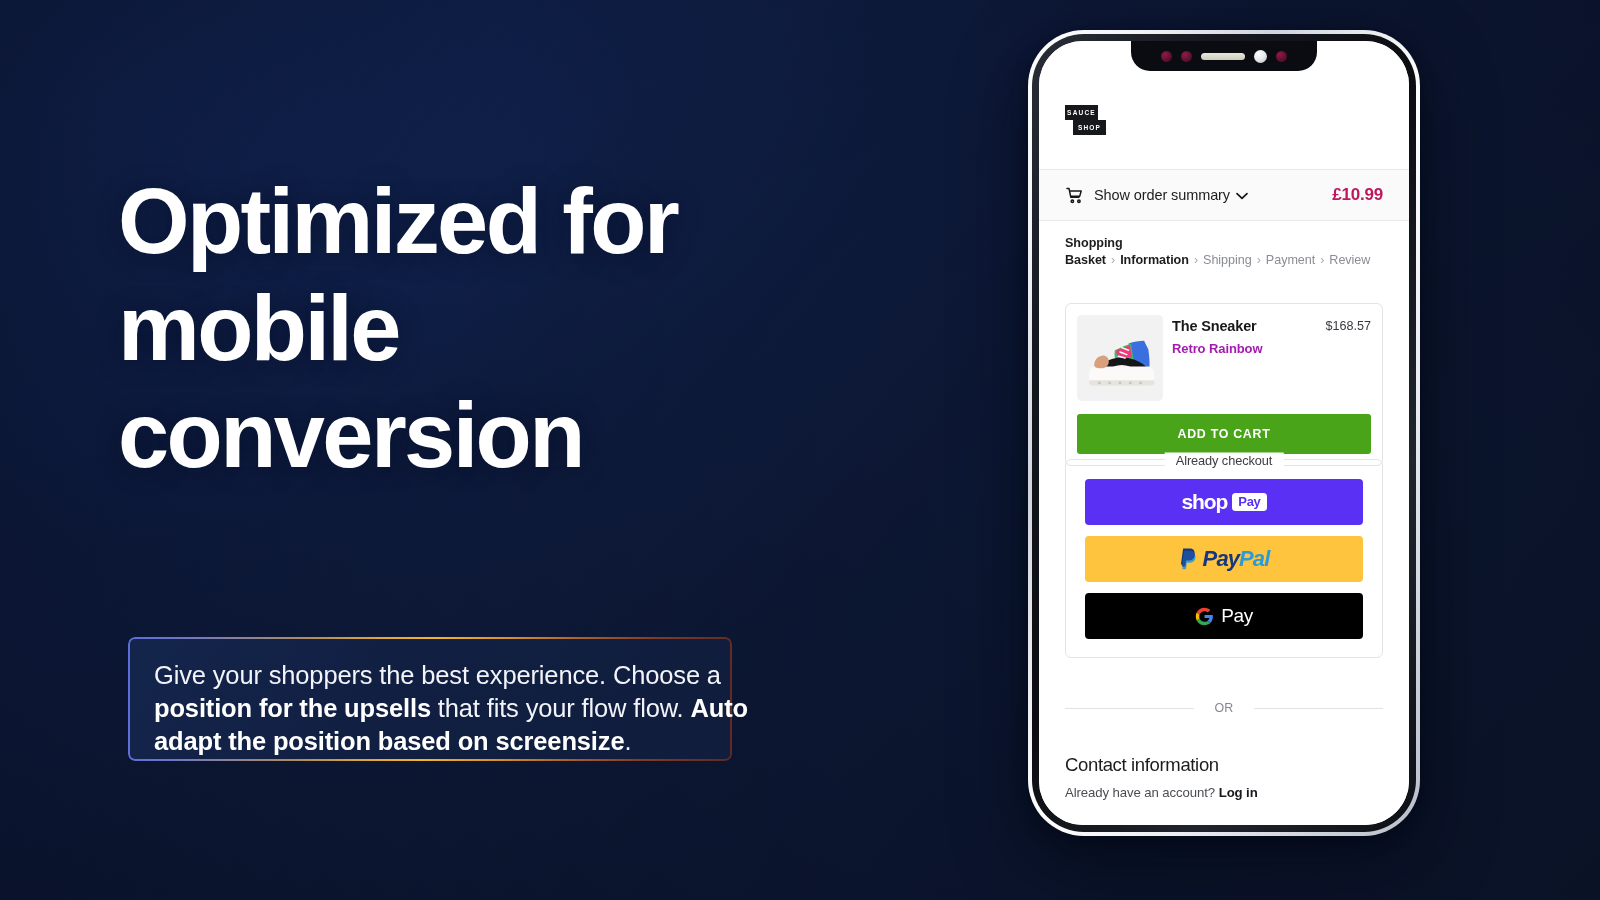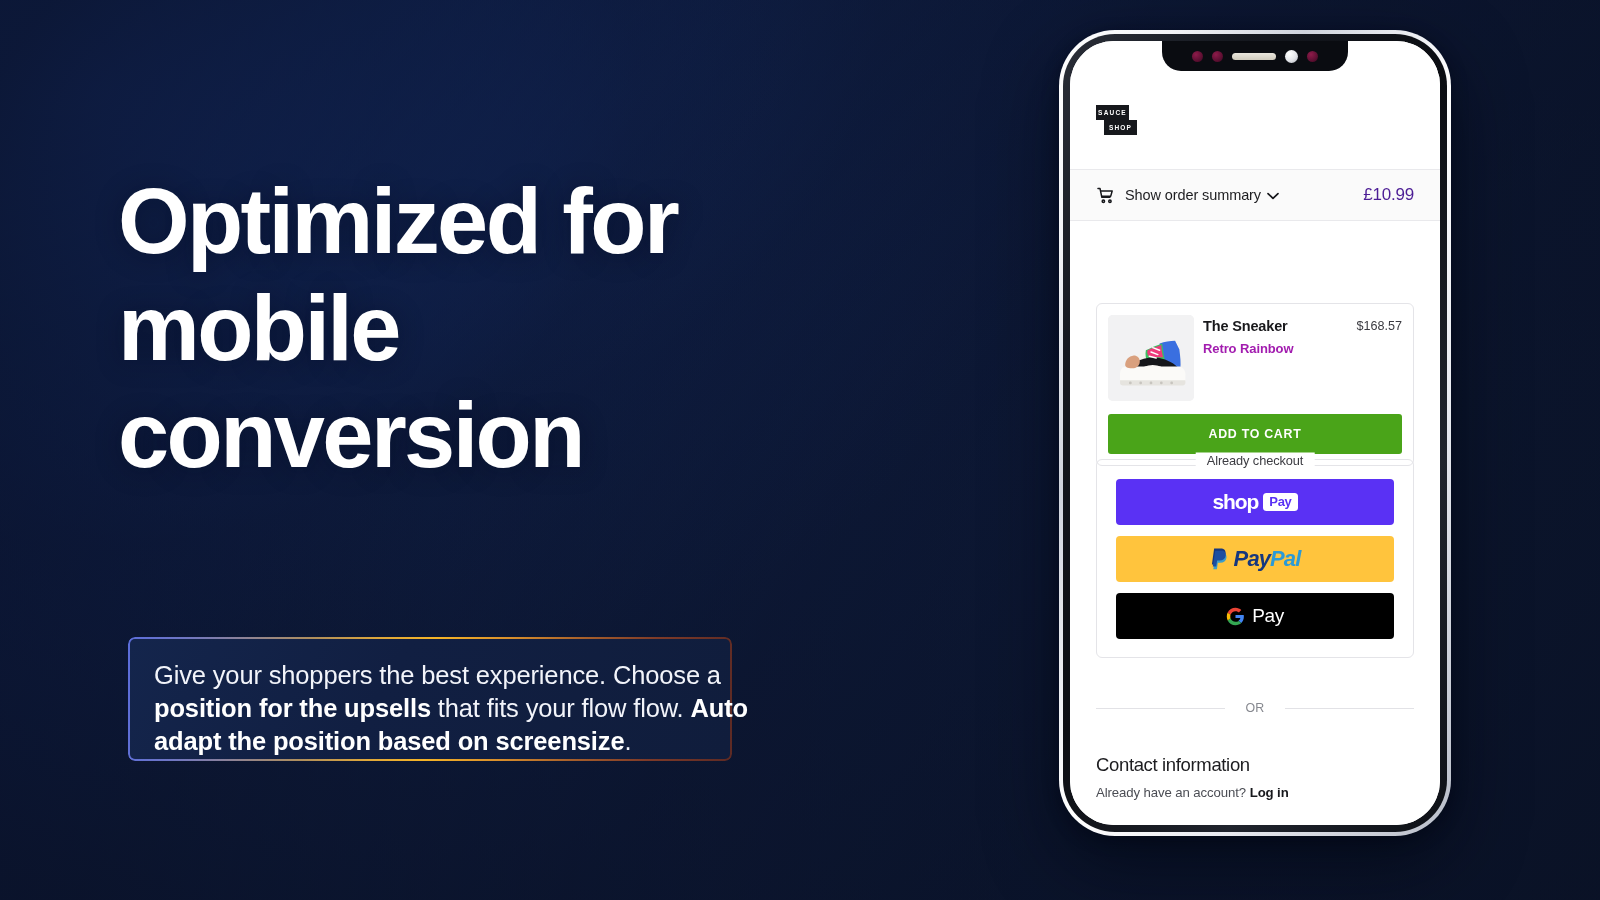--- a/index.html
+++ b/index.html
@@ -103,21 +103,20 @@
   }
   .callout-text b { font-weight: 700; color: #ffffff; }
 
   
   .phone {
     position: absolute;
     left: 1028px;
     top: 30px;
     width: 392px;
     height: 806px;
-    margin-left: 31px;
   }
   .phone-outer {
     position: absolute;
     inset: 0;
     border-radius: 56px;
     background: linear-gradient(118deg, #ffffff 0%, #f2f3f6 14%, #cfd3dc 30%, #ffffff 52%, #e9ebf1 72%, #b9bec9 100%);
     box-shadow: 0 26px 70px rgba(2,6,18,0.62), 0 4px 16px rgba(2,6,18,0.4);
   }
   .phone-band {
     position: absolute;
@@ -209,22 +208,23 @@
   .cart-icon { width: 19px; height: 19px; flex: 0 0 auto; margin-right: 10px; }
   .order-bar-label {
     font-size: 14.5px;
     color: #1d1d20;
     letter-spacing: -0.1px;
   }
   .chev { margin-left: 6px; display: inline-block; }
   .order-total {
     margin-left: auto;
     font-size: 17px;
-    color: #4c1d95;
+    color: #be185d;
     letter-spacing: -0.2px;
+    font-weight: bold;
   }
 
   
   .crumbs {
     position: absolute;
     left: 26px;
     right: 20px;
     top: 194px;
     font-size: 12.6px;
     line-height: 17px;
@@ -425,20 +425,23 @@
           </svg>
           <span class="order-bar-label">Show order summary</span>
           <span class="chev">
             <svg width="12" height="8" viewBox="0 0 12 8" fill="none" stroke="#16171b" stroke-width="1.7" stroke-linecap="round" stroke-linejoin="round">
               <path d="M1 1.6L6 6.3L11 1.6"></path>
             </svg>
           </span>
           <span class="order-total">£10.99</span>
         </div>
 
+        <div class="crumbs">
+          <span class="on">Shopping Basket</span><span class="sep">›</span><span class="on">Information</span><span class="sep">›</span><span>Shipping</span><span class="sep">›</span><span>Payment</span><span class="sep">›</span><span>Review</span>
+        </div>
 
         <div class="prod-card">
           <div class="prod-row">
             <div class="prod-thumb">
               <svg viewBox="0 0 100 100" width="86" height="86">
                 <rect width="100" height="100" fill="#f2f2f3"></rect>
                 <path d="M18 68 C22 54 32 46 44 41 C54 37 64 33 72 30 L80 30 L84 44 C86 54 88 62 86 68 Z" fill="#f4f2ee"></path>
                 <path d="M60 33 C66 31 72 30 78 30 L83 40 C84 48 85 56 84 63 L66 63 C62 54 60 43 60 33 Z" fill="#3a6fe0"></path>
                 <path d="M44 41 C50 38 57 35 63 33 C64 41 65 49 67 56 L46 56 C44 51 43 46 44 41 Z" fill="#3bbf62"></path>
                 <path d="M46 41 C51 39 57 37 62 35 C62 40 63 45 64 49 L48 49 C46 46 45 44 46 41 Z" fill="#ee3a7a"></path>

